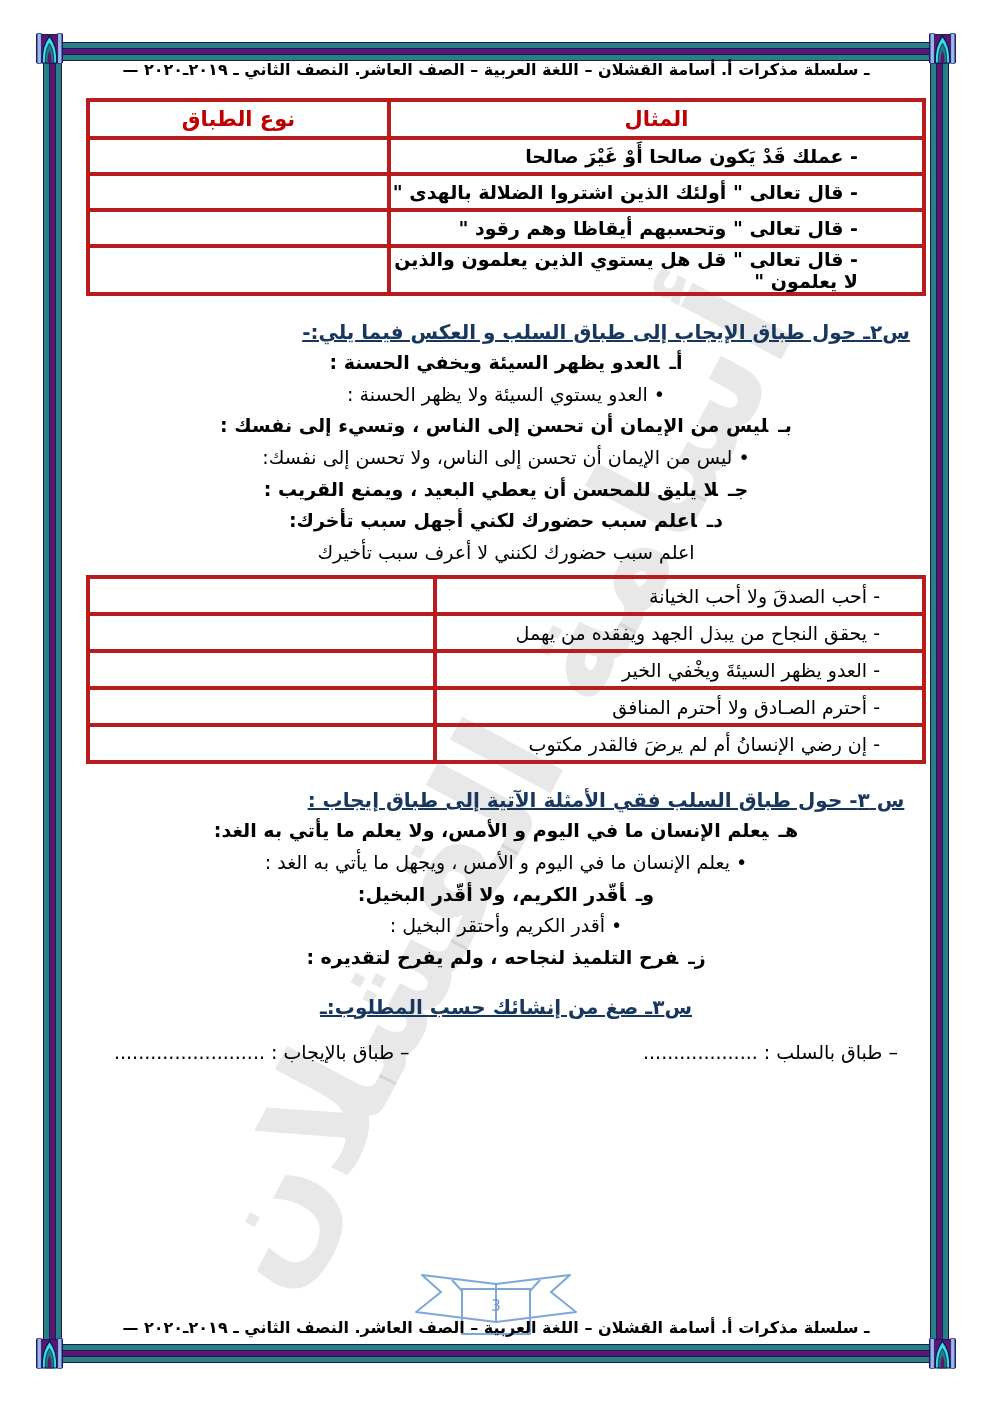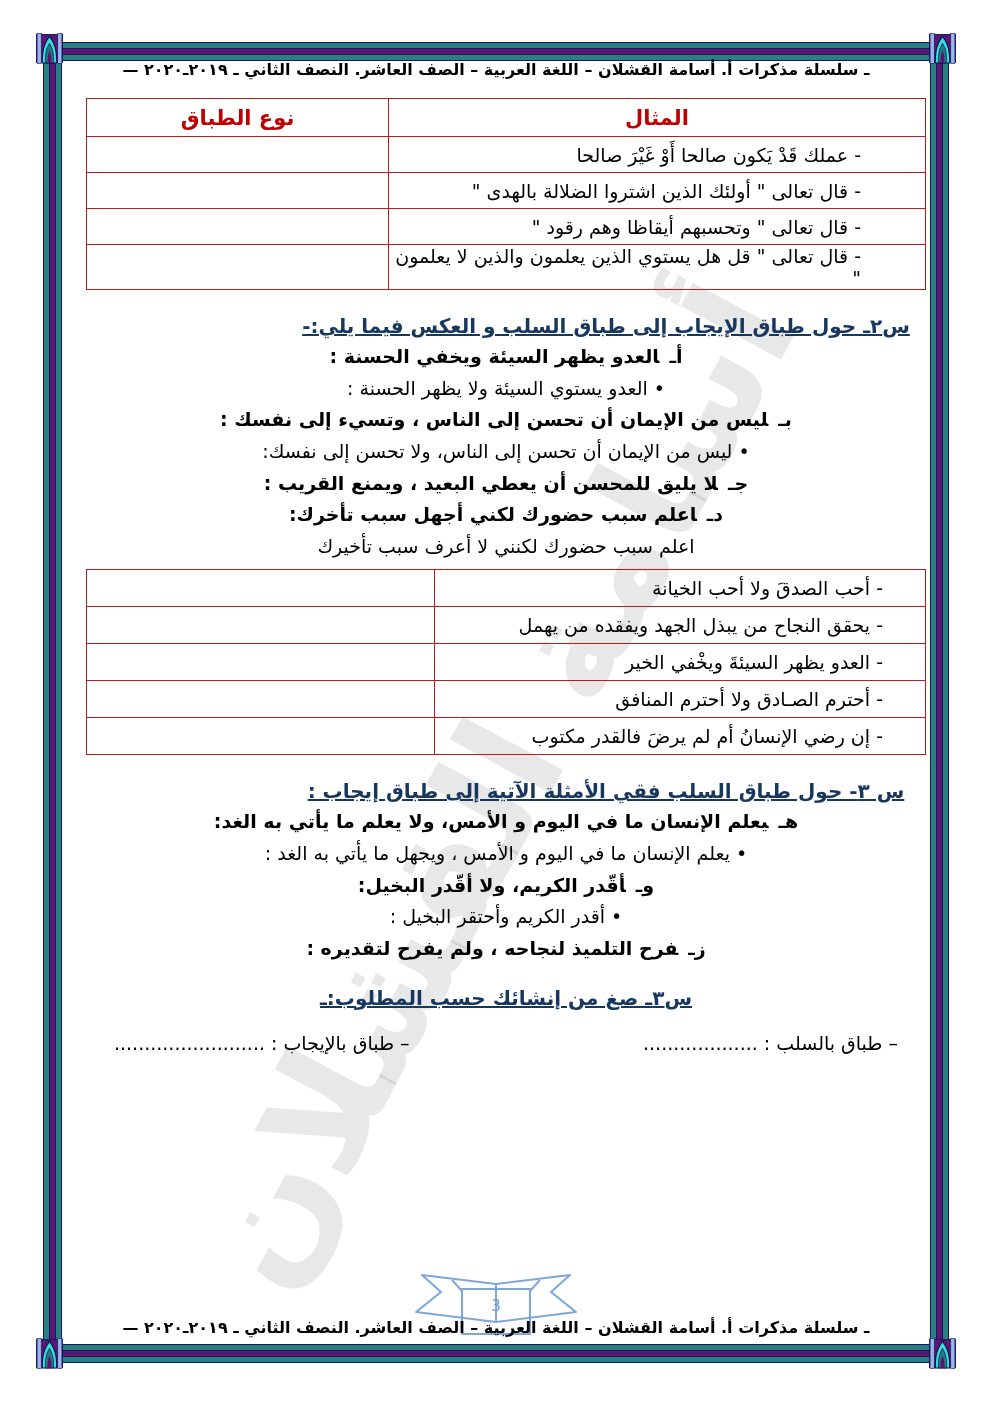--- a/index.html
+++ b/index.html
@@ -48,26 +48,26 @@
   
   .watermark {
     position:absolute; top:700px; left:-180px; width:1350px; z-index:0;
     transform:rotate(-62deg); transform-origin:center;
     font-size:150px; font-weight:bold; color:rgba(130,130,130,0.18);
     text-align:center; white-space:nowrap; pointer-events:none;
   }
   
   .content { position:absolute; left:86px; right:66px; top:98px; z-index:1; }
   table { width:100%; border-collapse:collapse; table-layout:fixed; }
-  td,th { border:1px solid #b91c1c; font-size:19px; vertical-align:middle; }
+  td,th { border:4px solid #b91c1c; font-size:19px; vertical-align:middle; }
   .t1 th { height:38px; color:#c00000; font-weight:bold; font-size:21px; text-align:center; }
   .t1 .col-ex { width:64%; }
   .t1 .col-ty { width:36%; }
   .t1 td { height:36px; }
-  .t1 td.ex { text-align:right; padding-right:64px; }
+  .t1 td.ex { text-align:right; padding-right:64px;font-weight:bold; }
   .t2 { margin-top:10px; }
   .t2 .col-ex2 { width:58.5%; }
   .t2 .col-bl  { width:41.5%; }
   .t2 td { height:37px; }
   .t2 td.ex2 { text-align:right; padding-right:42px; }
   .qtitle {
     color:#17375e; font-weight:bold; font-size:20px;
     text-decoration:underline; text-align:center; margin-top:24px;
   }
   .shift-right { padding-left:200px; }

